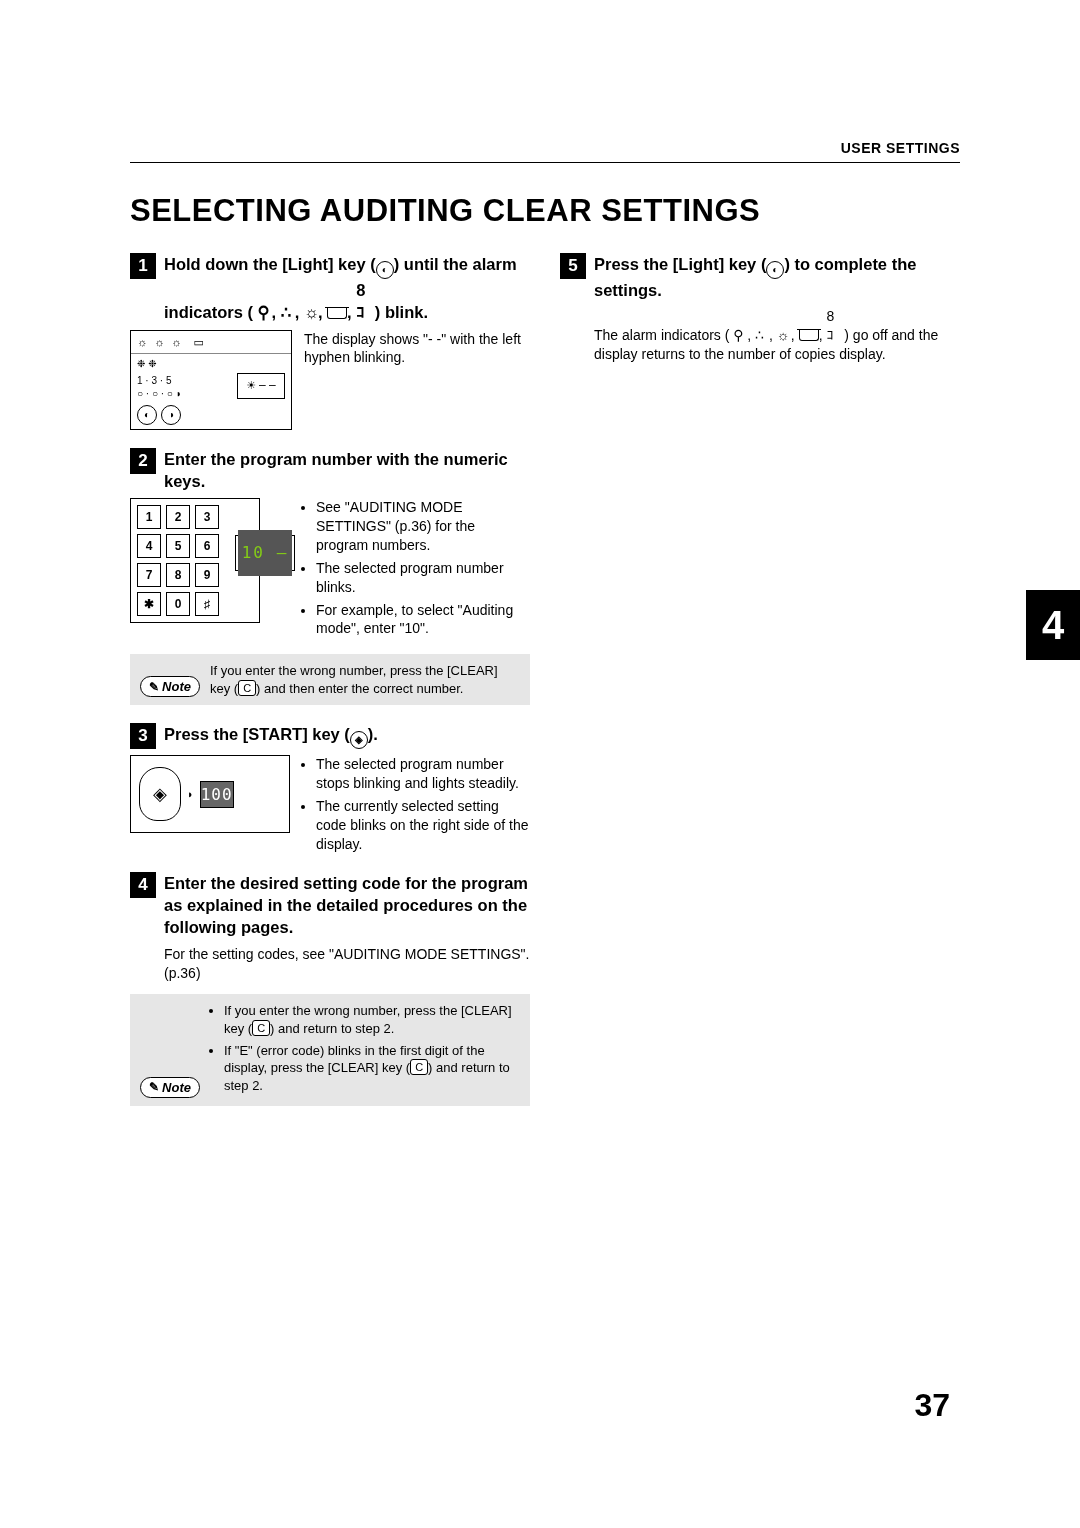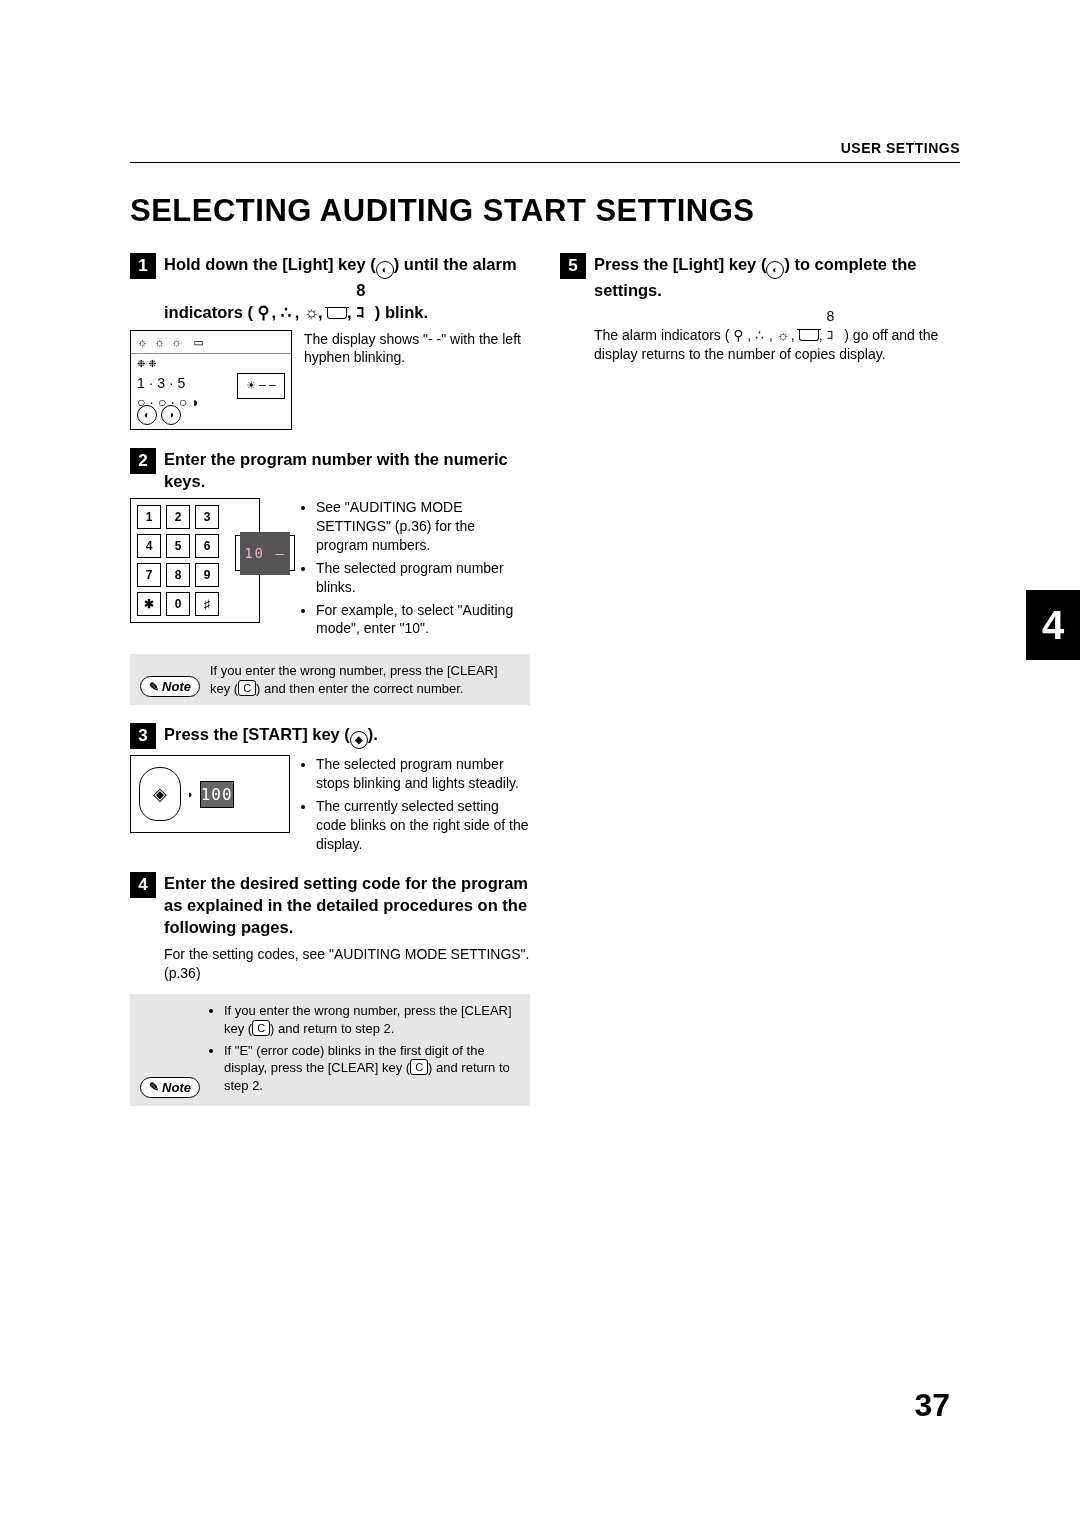--- a/index.html
+++ b/index.html
@@ -196,23 +196,23 @@
   }
   .keypad .disp {
     position:absolute;
     right:-36px; top:36px;
     border:1.4px solid #000;
     width:58px; height:34px;
     background:#fff;
     display:flex; align-items:center; justify-content:center;
   }
   .disp .dispnum {
-    background:#555; color:#f9a8d4;
+    background:#555; color:#84cc16;
     font-family: monospace;
-    font-size:14px;
+    font-size:16px;
     padding:12px 4px;
     letter-spacing:2px;
   }
   
   .panel1 {
     border:1.4px solid #000;
     width:160px; height:98px;
     position:relative;
   }
   .panel1 .toprow {
@@ -220,21 +220,21 @@
     padding:4px 6px;
     border-bottom:1px solid #888;
   }
   .panel1 .midrow {
     display:flex; align-items:center;
     padding:3px 6px;
     gap:4px;
     font-size:10px;
   }
   .panel1 .dotsrow {
-    font-size:14px; padding:0 6px;
+    font-size:10px; padding:0 6px;
   }
   .panel1 .rightdisp {
     position:absolute; right:6px; top:42px;
     border:1px solid #000;
     width:46px; height:24px;
     display:flex; align-items:center; justify-content:center;
     font-size:12px;
   }
   .panel1 .rightdisp .sun { font-size:11px; margin-right:3px;}
   .panel1 .botbtns {
@@ -280,21 +280,21 @@
   }
 </style>
 </head>
 <body>
 
 <div class="page">
 
   <div class="header-section">USER SETTINGS</div>
   <hr class="hr">
 
-  <div class="title">SELECTING AUDITING START SETTINGS</div>
+  <div class="title">SELECTING AUDITING CLEAR SETTINGS</div>
 
   <div class="columns">
 
     <div class="col">
 
       <div class="step">
         <div class="step-num">1</div>
         <div class="step-head">
           <span>Hold down the [Light] key (</span><span class="circ-key">◐</span><span>) until the alarm indicators (</span>
           <span class="ind-icon">⚲</span>,

